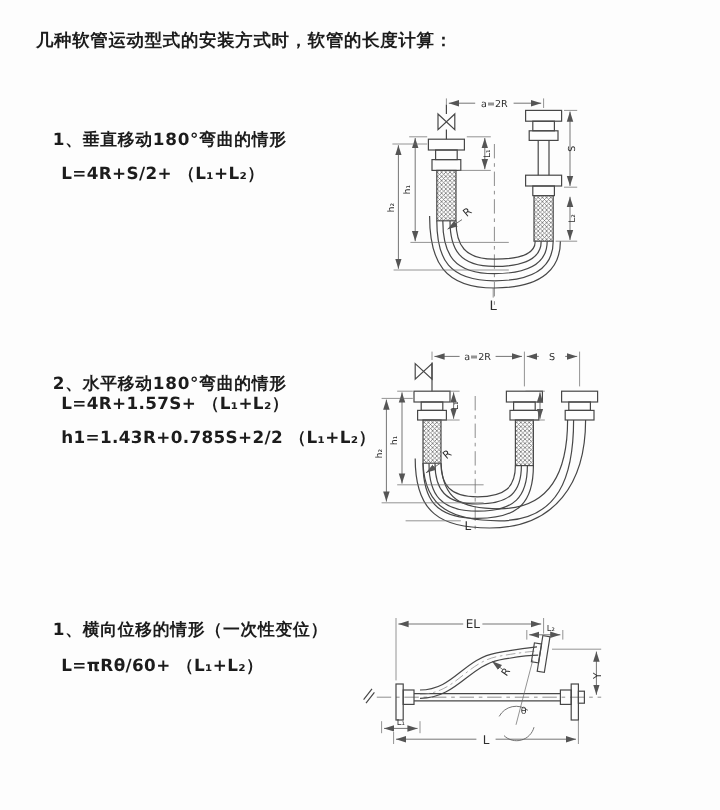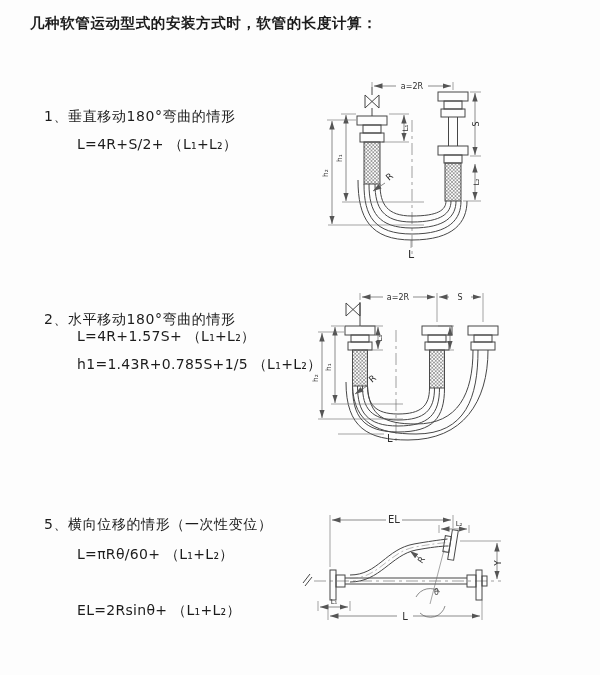--- a/index.html
+++ b/index.html
@@ -1,22 +1,22 @@
 <!DOCTYPE html>
 <html><head>
 <meta charset="utf-8">
 <style>
   html,body{margin:0;padding:0;background:#ffffff;}
   .page{
     position:relative;width:600px;height:675px;background:#fdfdfd;
     font-family:"DejaVu Sans","Liberation Sans",sans-serif;color:#1c1c1c;overflow:hidden;
   }
-  .title{position:absolute;left:30px;top:14px;font-size:14.5px;font-weight:700;letter-spacing:.6px;margin:0;}
-  .heading{position:absolute;left:44px;font-size:14px;font-weight:400;letter-spacing:.6px;}
-  .formula{position:absolute;left:77px;font-size:14px;font-weight:400;letter-spacing:.3px;}
+  .title{position:absolute;left:30px;top:24px;font-size:14.5px;font-weight:700;letter-spacing:.6px;margin:0;}
+  .heading{position:absolute;left:44px;font-size:14px;font-weight:700;letter-spacing:.6px;}
+  .formula{position:absolute;left:51px;font-size:14px;font-weight:700;letter-spacing:.3px;}
   svg{position:absolute;overflow:visible;}
   svg text{fill:#2e2e2e;font-family:"DejaVu Sans","Liberation Sans",sans-serif;font-weight:500;}
   .dim{stroke:#5a5a5a;stroke-width:.7;fill:none;}
   .ext{stroke:#6a6a6a;stroke-width:.6;fill:none;}
   .hose{stroke:#474747;stroke-width:1;fill:none;}
   .part{stroke:#474747;stroke-width:1;fill:none;}
   .cline{stroke:#777;stroke-width:.7;fill:none;stroke-dasharray:12 4 3 4;}
 </style>
 </head>
 <body>
@@ -97,21 +97,21 @@
 
     <path class="dim" d="M73 113 L61 121" marker-end="url(#a1)"></path>
     <text x="77" y="111" font-size="9" transform="rotate(-40 77 111)">R</text>
 
     <path class="ext" d="M99 170 V178"></path>
     <text x="96" y="188" font-size="11">L</text>
   </svg>
 
   <div class="heading" style="top:311px">2、水平移动180°弯曲的情形</div>
   <div class="formula" style="top:328px">L=4R+1.57S+ （L₁+L₂）</div>
-  <div class="formula" style="top:356px">h1=1.43R+0.785S+1/5 （L₁+L₂）</div>
+  <div class="formula" style="top:356px">h1=1.43R+0.785S+2/2 （L₁+L₂）</div>
 
   <svg style="left:308px;top:282px" width="287" height="172" viewBox="0 0 287 172">
     <defs>
       <pattern id="br2" width="3.5" height="3.5" patternUnits="userSpaceOnUse">
         <path d="M0 3.5 L3.5 0 M0 0 L3.5 3.5" stroke="#6b6b6b" stroke-width="0.6" fill="none"></path>
       </pattern>
       <marker id="a2" markerWidth="9" markerHeight="7" refX="8.5" refY="3.5" orient="auto-start-reverse" markerUnits="userSpaceOnUse">
         <path d="M0 0.8 L8.5 3.5 L0 6.2 Z" fill="#555"></path>
       </marker>
     </defs>
@@ -178,23 +178,22 @@
     <path class="ext" d="M130 44 H146 M130 68 H146"></path>
     <path class="dim" d="M142 45 V67" marker-start="url(#a2)" marker-end="url(#a2)"></path>
 
     <path class="dim" d="M59 104 L47 112" marker-end="url(#a2)"></path>
     <text x="64" y="101" font-size="9" transform="rotate(-40 64 101)">R</text>
 
     <path class="ext" d="M30 152 H76"></path>
     <text x="79" y="160" font-size="10">L</text>
   </svg>
 
-  <div class="heading" style="top:516px">5、横向位移的情形（一次性变位）</div>
+  <div class="heading" style="top:516px">1、横向位移的情形（一次性变位）</div>
   <div class="formula" style="top:546px">L=πRθ/60+ （L₁+L₂）</div>
-  <div class="formula" style="top:602px">EL=2Rsinθ+ （L₁+L₂）</div>
 
   <svg style="left:298px;top:503px" width="302" height="145" viewBox="0 0 302 145">
     <defs>
       <marker id="a3" markerWidth="9" markerHeight="7" refX="8.5" refY="3.5" orient="auto-start-reverse" markerUnits="userSpaceOnUse">
         <path d="M0 0.8 L8.5 3.5 L0 6.2 Z" fill="#555"></path>
       </marker>
     </defs>
 
     <path class="cline" d="M16 78 H203"></path>
     <path class="part" d="M7 83 L14 74 M5 80 L12 71" stroke-width="0.8"></path>

